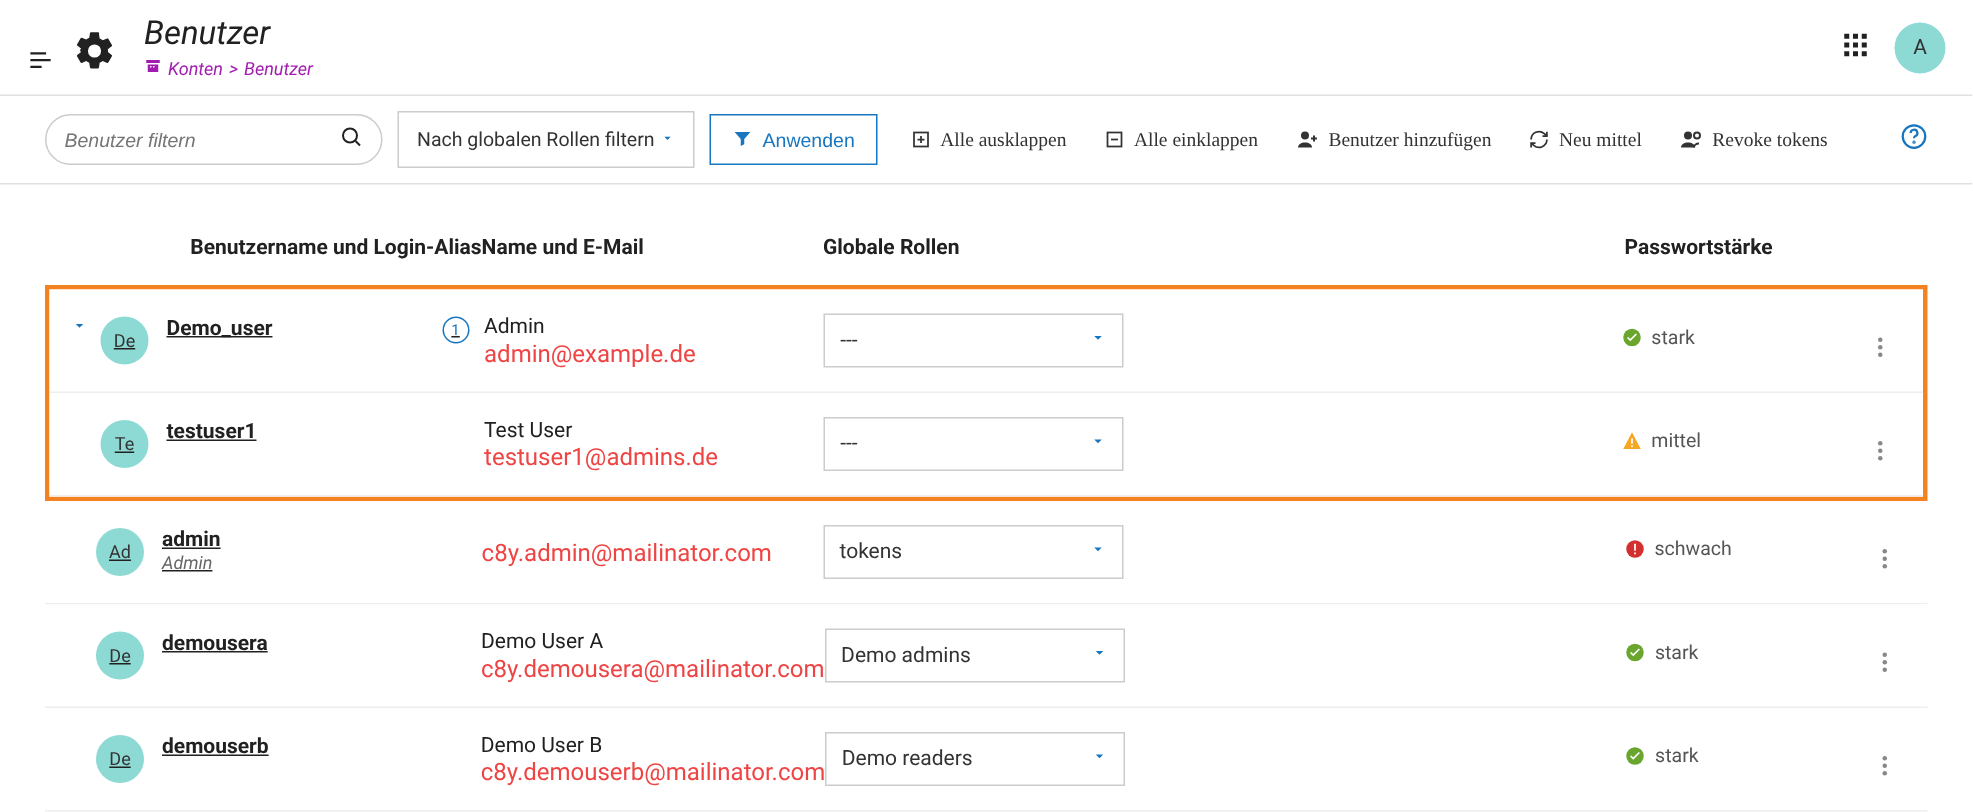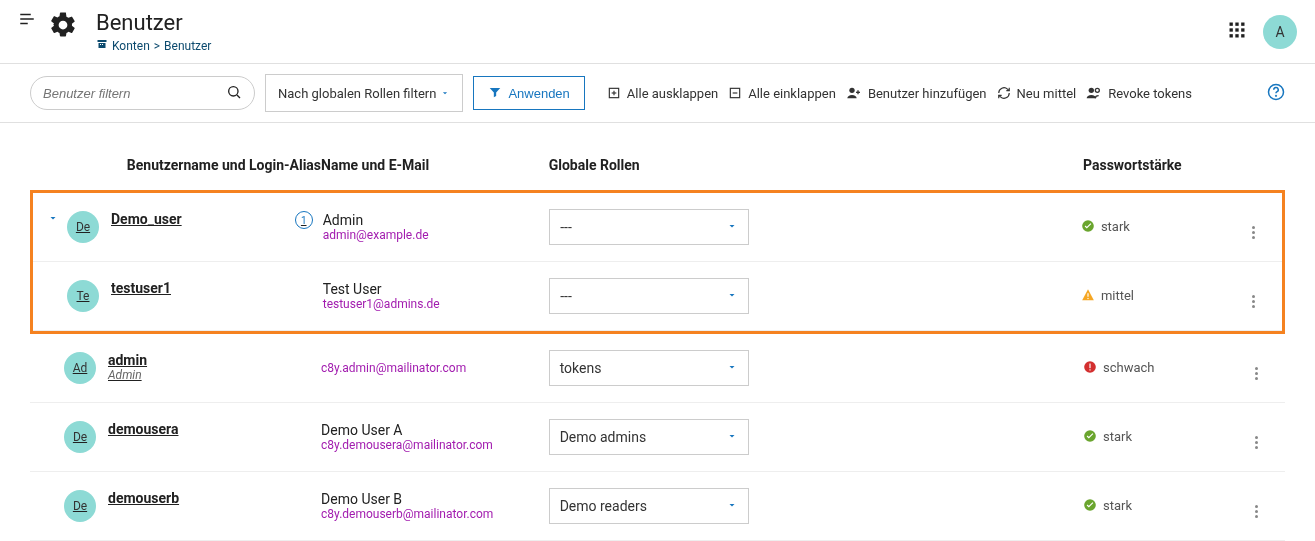--- a/index.html
+++ b/index.html
@@ -1,39 +1,39 @@
 <!DOCTYPE html>
 <html><head>
 <meta charset="utf-8">
 <style>
   * { box-sizing: border-box; margin: 0; padding: 0; }
   body { font-family: -apple-system, BlinkMacSystemFont, "Segoe UI", Roboto, Arial, sans-serif; font-size: 14px; color: #212121; background: #fff; width: 1315px; }
   
   
   .header { display: flex; align-items: center; padding: 10px 18px; border-bottom: 1px solid #e0e0e0; }
-  .header-left { display: flex; align-items: flex-start; gap: 12px; }
+  .header-left { display: flex; align-items: flex-end; gap: 12px; font-style: italic; }
   .menu-icon { cursor: pointer; color: #212121; }
   .gear-icon { color: #212121; }
   .title-block { margin-left: 6px; }
   .page-title { font-size: 22px; font-weight: 400; color: #212121; line-height: 1.2; }
-  .breadcrumb { font-size: 12px; color: #0c4a6e; display: flex; align-items: center; gap: 4px; margin-top: 2px; }
+  .breadcrumb { font-size: 12px; color: #a21caf; display: flex; align-items: center; gap: 4px; margin-top: 2px; }
   .breadcrumb .bc-icon { font-size: 12px; }
   .header-right { margin-left: auto; display: flex; align-items: center; gap: 16px; }
   .apps-icon { cursor: pointer; color: #212121; }
   .avatar-top { width: 34px; height: 34px; border-radius: 50%; background: #8ddad5; display: flex; align-items: center; justify-content: center; font-size: 14px; color: #333; cursor: pointer; }
 
   
   .toolbar { display: flex; align-items: center; padding: 10px 30px; gap: 10px; border-bottom: 1px solid #e0e0e0; }
   .filter-input-wrap { border: 1px solid #ccc; border-radius: 28px; height: 34px; display: flex; align-items: center; padding: 0 12px; width: 225px; }
   .filter-input-wrap input { border: none; outline: none; font-style: italic; color: #ec4899; flex: 1; font-size: 13px; background: transparent; }
   .filter-input-wrap .search-icon { color: #212121; }
   .role-filter { border: 1px solid #ccc; height: 38px; display: flex; align-items: center; padding: 0 12px; font-size: 13px; color: #333; cursor: pointer; gap: 4px; }
   .role-filter .caret { color: #1776bf; }
   .apply-btn { border: 1px solid #1776bf; color: #1776bf; background: #fff; height: 34px; padding: 0 14px; display: flex; align-items: center; gap: 6px; cursor: pointer; font-size: 13px; }
-  .toolbar-actions { display: flex; align-items: center; gap: 10px; margin-left: 12px; }
+  .toolbar-actions { display: flex; align-items: center; gap: 25px; margin-left: 12px; font-family: Liberation Serif, serif; }
   .tb-action { display: flex; align-items: center; gap: 6px; color: #333; font-size: 13px; cursor: pointer; }
   .tb-action svg { flex-shrink: 0; }
   .help-icon { margin-left: auto; color: #1776bf; cursor: pointer; }
 
   
   .table-wrap { padding: 12px 30px 30px; }
   .thead { display: flex; padding: 22px 14px 18px; border-bottom: 1px solid #e0e0e0; font-weight: 700; font-size: 14px; color: #212121; }
   .col-user { width: 280px; padding-left: 0; text-align: right; }
   .col-name { width: 230px; }
   .col-role { width: 540px; padding-left: 0; }
@@ -45,21 +45,21 @@
   .row .chev { width: 20px; color: #1776bf; cursor: pointer; }
   .row .chev.empty { visibility: hidden; }
   .user-avatar { width: 32px; height: 32px; border-radius: 50%; background: #8ddad5; display: flex; align-items: center; justify-content: center; font-size: 12px; color: #333; margin-right: 12px; }
   .col-user-cell { display: flex; align-items: flex-start; width: 280px; text-decoration: underline; }
   .user-names { display: flex; flex-direction: column; }
   .user-name { font-weight: 700; font-size: 14px; }
   .user-alias { font-style: italic; font-size: 12px; color: #666; }
   .info-badge { width: 18px; height: 18px; border: 1.5px solid #1776bf; border-radius: 50%; color: #1776bf; font-size: 10px; display: inline-flex; align-items: center; justify-content: center; margin-left: auto; margin-right: 10px; }
   .col-name-cell { width: 230px; display: flex; flex-direction: column; justify-content: center; }
   .name-main { font-size: 14px; color: #212121; }
-  .email { font-size: 12px; color: #a21caf; }
+  .email { font-size: 16px; color: #ef4444; }
   .col-role-cell { width: 540px; padding-left: 0; }
   .role-select { width: 200px; height: 36px; border: 1px solid #ccc; display: flex; align-items: center; justify-content: space-between; padding: 0 10px; cursor: pointer; font-size: 14px; color: #333; background: #fff; }
   .role-select .caret2 { color: #1776bf; }
   .col-pwd-cell { width: 160px; display: flex; align-items: flex-start; gap: 6px; font-size: 13px; color: #555; }
   .pwd-strong { color: #555; }
   .pwd-icon-strong { color: #6aa52e; }
   .pwd-icon-medium { color: #f5a623; }
   .pwd-icon-weak { color: #d32f2f; }
   .col-menu-cell { width: 30px; color: #888; cursor: pointer; text-align: center; }
   .kebab { display: inline-flex; flex-direction: column; gap: 2px; align-items: center; }

